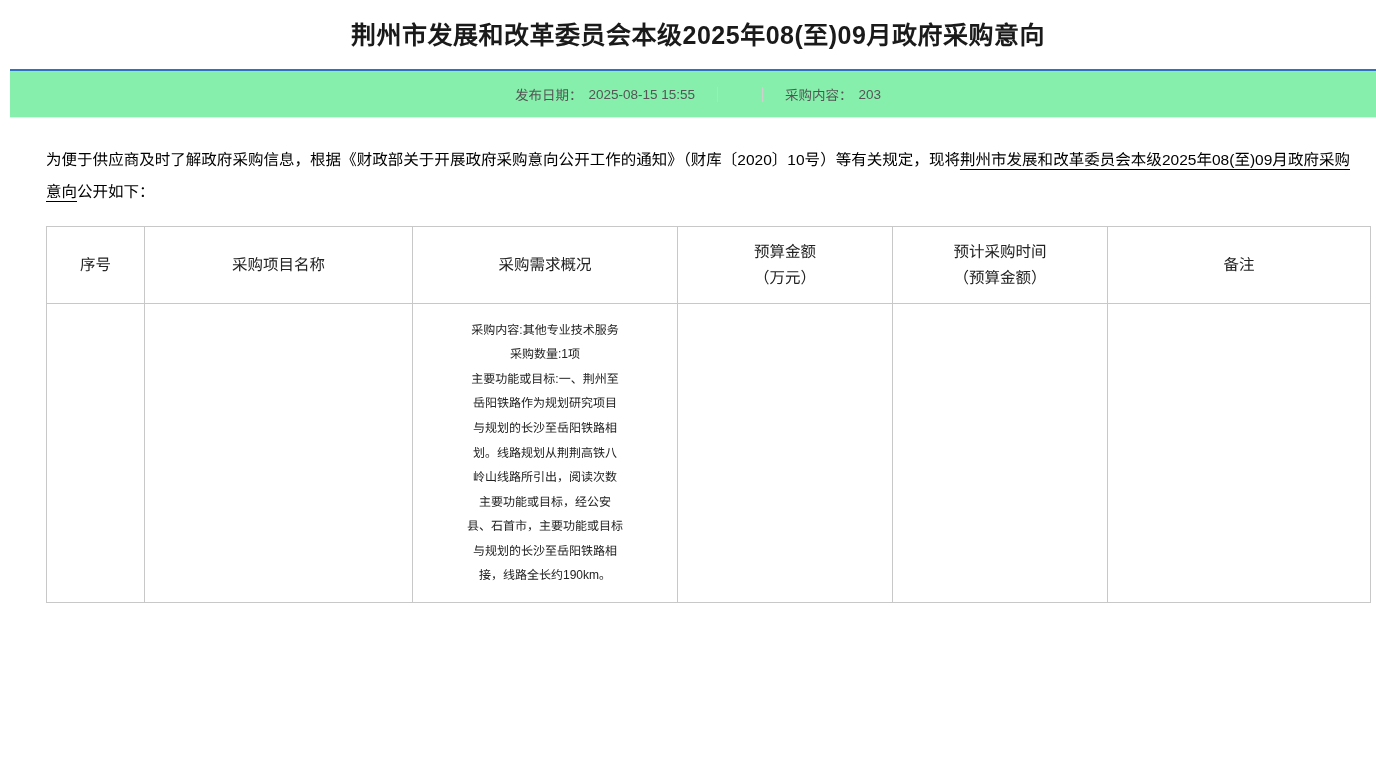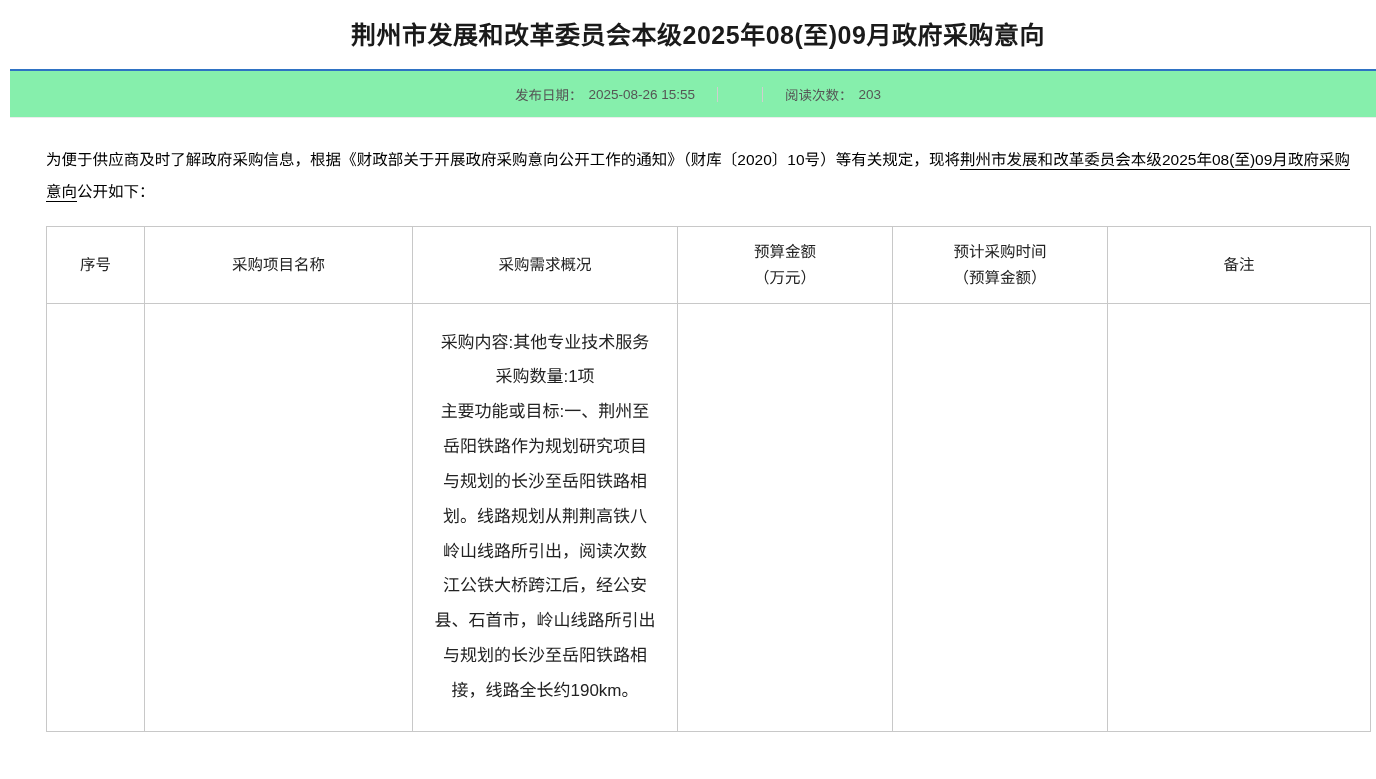--- a/index.html
+++ b/index.html
@@ -87,23 +87,23 @@
     text-align: center;
     font-weight: normal;
     color: #222;
   }
   table.proc th {
     height: 74px;
     font-size: 15.5px;
     line-height: 1.65;
   }
   table.proc td {
-    font-size: 17px;
+    font-size: 12px;
     line-height: 2.05;
-    padding: 22px 10px;
+    padding: 14px 10px;
   }
   .col-no    { width: 98px; }
   .col-name  { width: 268px; }
   .col-desc  { width: 265px; }
   .col-bud   { width: 215px; }
   .col-time  { width: 215px; }
   .col-note  { width: 263px; }
 
   .desc-cell {
     text-align: center;
@@ -117,26 +117,26 @@
 
 <div class="page">
 
   <div class="title-wrap">
     <div class="doc-title">荆州市发展和改革委员会本级2025年08(至)09月政府采购意向</div>
   </div>
 
   <div class="meta-bar">
     <span class="meta-item">
       <span class="meta-label">发布日期：</span>
-      <span class="meta-value">2025-08-26 15:55</span>
+      <span class="meta-value">2025-08-15 15:55</span>
     </span>
     <span class="meta-sep"></span>
     <span class="meta-sep"></span>
     <span class="meta-item">
-      <span class="meta-label">阅读次数：</span>
+      <span class="meta-label">采购内容：</span>
       <span class="meta-value">203</span>
     </span>
   </div>
 
   <div class="intro">
     <span>为便于供应商及时了解政府采购信息，根据《财政部关于开展政府采购意向公开工作的通知》（财库〔2020〕10号）等有关规定，现将</span><span class="u">荆州市发展和改革委员会本级2025年08(至)09月政府采购意向</span><span>公开如下：</span>
   </div>
 
   <div class="table-wrap">
     <table class="proc">
@@ -181,22 +181,22 @@
           <td></td>
           <td></td>
           <td class="desc-cell">
             <span class="desc-line">采购内容:其他专业技术服务</span>
             <span class="desc-line">采购数量:1项</span>
             <span class="desc-line">主要功能或目标:一、荆州至</span>
             <span class="desc-line">岳阳铁路作为规划研究项目</span>
             <span class="desc-line">与规划的长沙至岳阳铁路相</span>
             <span class="desc-line">划。线路规划从荆荆高铁八</span>
             <span class="desc-line">岭山线路所引出，阅读次数</span>
-            <span class="desc-line">江公铁大桥跨江后，经公安</span>
-            <span class="desc-line">县、石首市，岭山线路所引出</span>
+            <span class="desc-line">主要功能或目标，经公安</span>
+            <span class="desc-line">县、石首市，主要功能或目标</span>
             <span class="desc-line">与规划的长沙至岳阳铁路相</span>
             <span class="desc-line">接，线路全长约190km。</span>
           </td>
           <td></td>
           <td></td>
           <td></td>
         </tr>
       </tbody>
     </table>
   </div>

